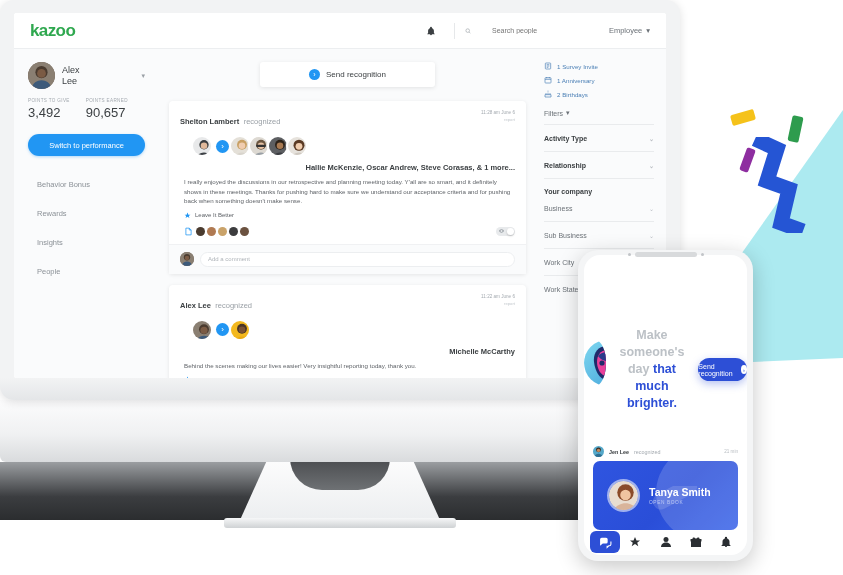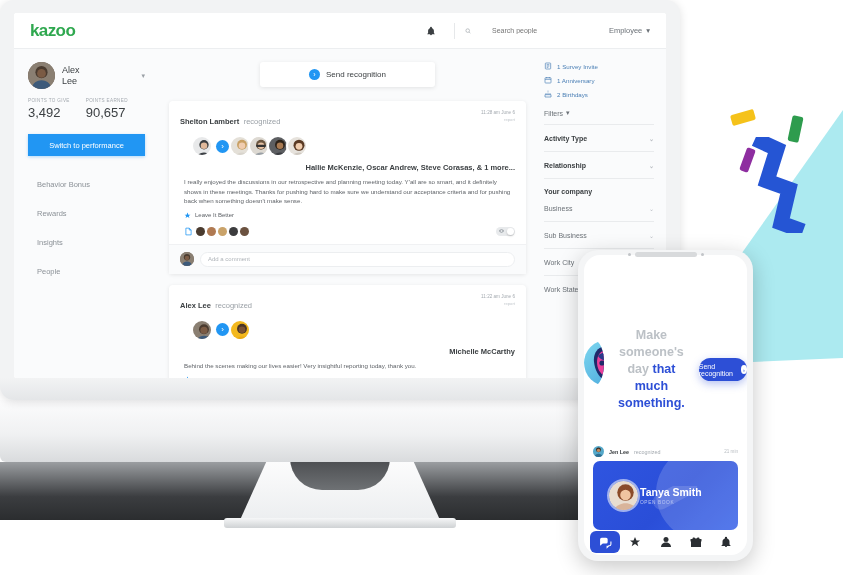--- a/index.html
+++ b/index.html
@@ -59,21 +59,21 @@
   .sidebar { width:145px; background:#fafbfc; padding:13px 14px 0 14px; flex:0 0 145px; }
   .user { display:flex; align-items:center; gap:7px; }
   .avatar { width:27px; height:27px; border-radius:50%; flex:0 0 27px;
     background:#6a5a4d; overflow:hidden; position:relative; }
   .uname { font-size:9px; line-height:11px; color:#3c4043; }
   .caret { margin-left:auto; color:#9aa0a6; font-size:7px; }
   .pts { display:flex; gap:16px; margin-top:9px; }
   .pt-l { font-size:4.6px; letter-spacing:.35px; color:#a4aab0; text-transform:uppercase;}
   .pt-v { font-size:13px; color:#3c4043; margin-top:2px; }
   .switch-btn { margin-top:14px; width:117px; height:22px; background:#2196f3;
-    color:#fff; border:0; border-radius:0; font-size:7.5px; font-family:inherit;
+    color:#fff; border:0; border-radius:11px; font-size:7.5px; font-family:inherit;
     cursor:pointer; box-shadow:0 1px 3px rgba(33,150,243,.35); }
   .nav { margin-top:16px; }
   .nav-item { height:25px; display:flex; align-items:center; padding-left:9px;
     font-size:7.5px; color:#8b9197; border-radius:3px; cursor:pointer; margin-bottom:4px; }
   .nav-item.active { background:#fff; color:#2196f3;
     box-shadow:0 1px 3px rgba(0,0,0,.07); }
 
   
   .feed { flex:1; padding:13px 10px 0 10px; min-width:0; }
   .send-rec { width:175px; margin:0 auto 14px auto; height:25px; background:#fff;
@@ -155,21 +155,21 @@
     box-shadow:0 3px 8px rgba(45,79,214,.35); }
   .ph-btn-ico { width:9px; height:9px; border-radius:50%; background:#fff;
     color:#2d4fd6; font-size:5.5px; display:flex; align-items:center; justify-content:center; }
   .ph-feed-head { display:flex; align-items:center; gap:5px; padding:6px 9px 4px 9px; }
   .pfh-av { width:11px; height:11px; border-radius:50%; overflow:hidden; position:relative; }
   .pfh-name { font-size:5.4px; color:#3c4043; font-weight:bold; }
   .pfh-verb { font-size:5.4px; color:#a4aab0; }
   .pfh-time { margin-left:auto; font-size:4.6px; color:#b8bdc2; }
   .rec-card { margin:0 9px; height:82px; border-radius:7px; position:relative;
     background:linear-gradient(135deg,#2f55e0 0%,#2a4ed8 55%,#3560e8 100%);
-    overflow:hidden; display:flex; align-items:center; padding-left:14px; }
+    overflow:hidden; display:flex; align-items:center; padding-left:14px; gap:9px; }
   .rc-av { width:33px; height:33px; border-radius:50%; overflow:hidden;
     border:2px solid rgba(255,255,255,.55); position:relative; flex:0 0 33px; }
   .rc-name { font-size:10.5px; font-weight:bold; color:#fff; }
   .rc-sub { font-size:4.8px; color:#b9c6f5; letter-spacing:.6px; margin-top:2px; }
   .tabbar { margin-top:auto; height:30px; display:flex; align-items:center;
     padding:0 6px; }
   .tab { flex:1; display:flex; align-items:center; justify-content:center;
     height:22px; border-radius:6px; }
   .tab.active { background:#2d4fd6; }
 
@@ -505,21 +505,21 @@
             <path d="M23 10c6 0 10 5 10 12s-4 14-10 14-10-7-10-14 4-12 10-12z" fill="#e8409a"></path>
             <path d="M14 16c4-5 14-5 18 0-3 4-7 5-9 5s-6-1-9-5z" fill="#2a3a8a"></path>
             <circle cx="18" cy="23" r="2.6" fill="#1f2a6b"></circle>
               <circle cx="29" cy="23" r="2.6" fill="#1f2a6b"></circle>
           </svg>
         </div>
         <div class="hero-txt">
           <span class="t-grey">Make someone's</span><br>
           <span class="t-grey">day</span>
           <span class="t-blue">that much</span><br>
-          <span class="t-blue">something.</span>
+          <span class="t-blue">brighter.</span>
         </div>
         <div class="ph-btn">
           <span>Send recognition</span>
           <span class="ph-btn-ico">›</span>
         </div>
       </div>
 
       <div class="ph-feed-head">
         <div class="pfh-av">
           <svg width="11" height="11" viewBox="0 0 40 40">

